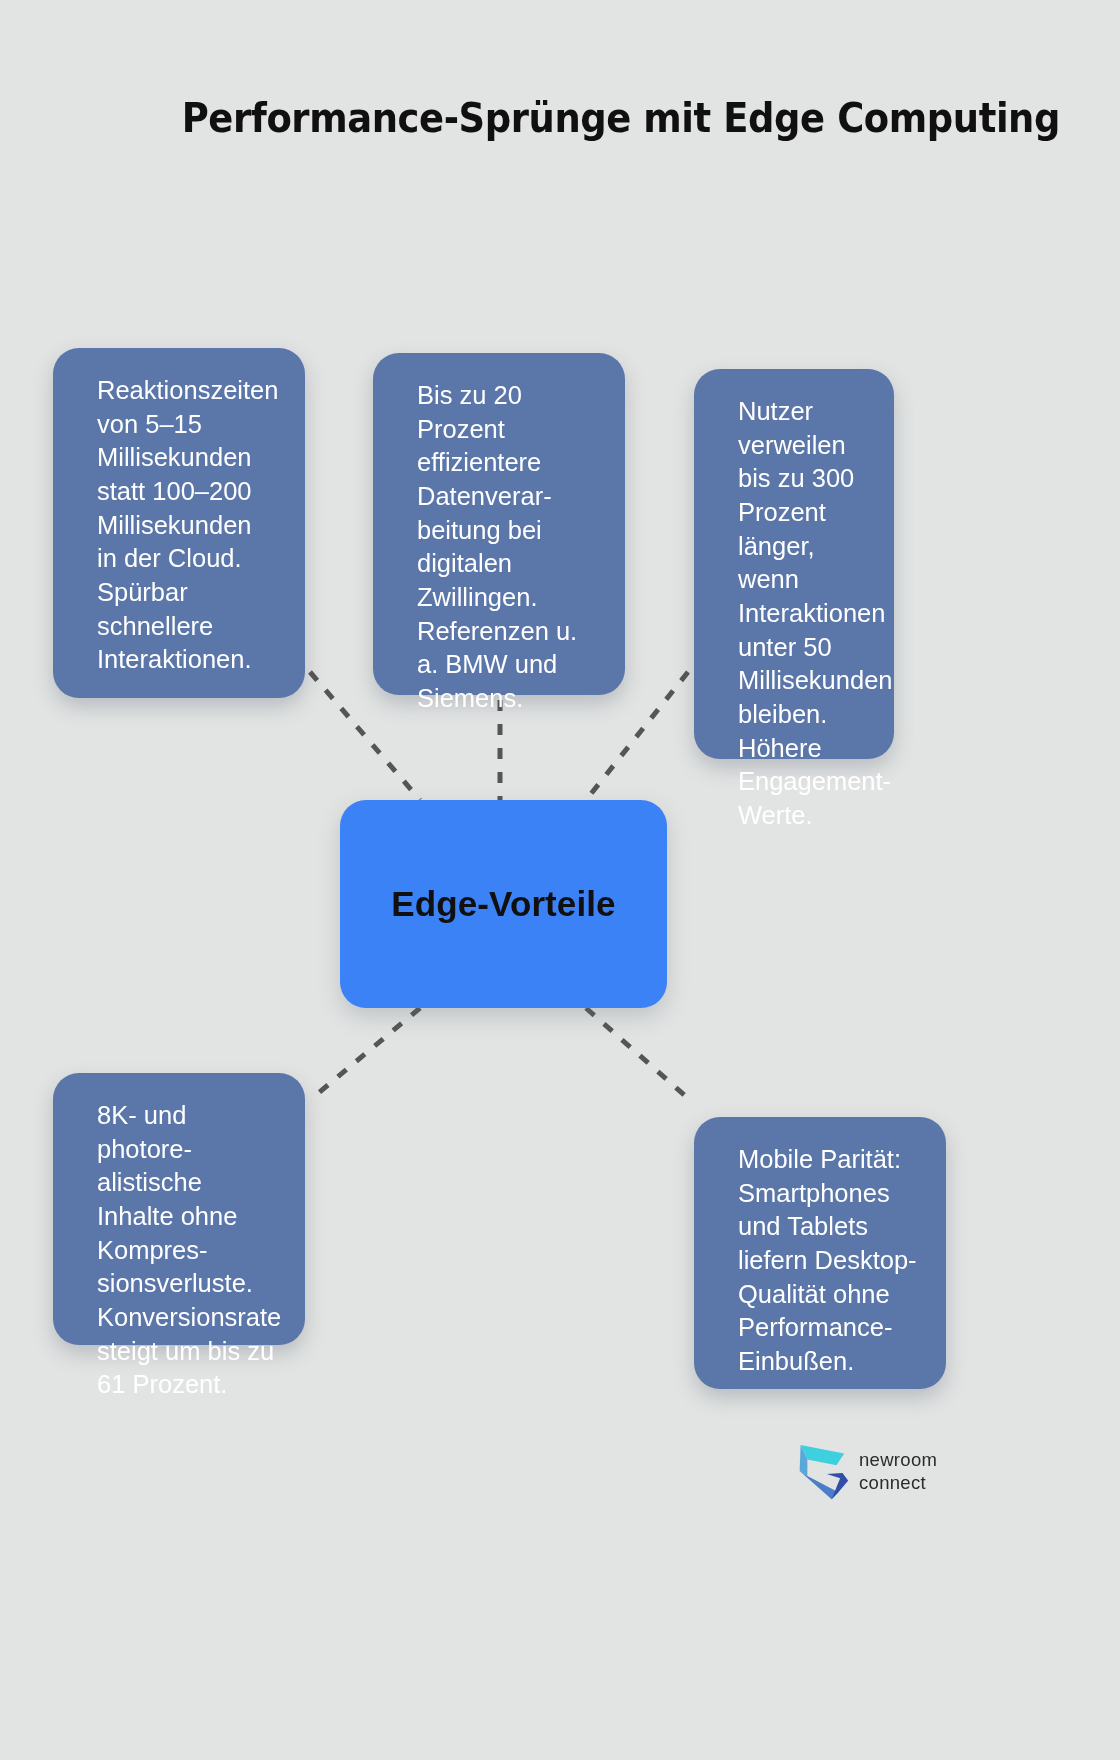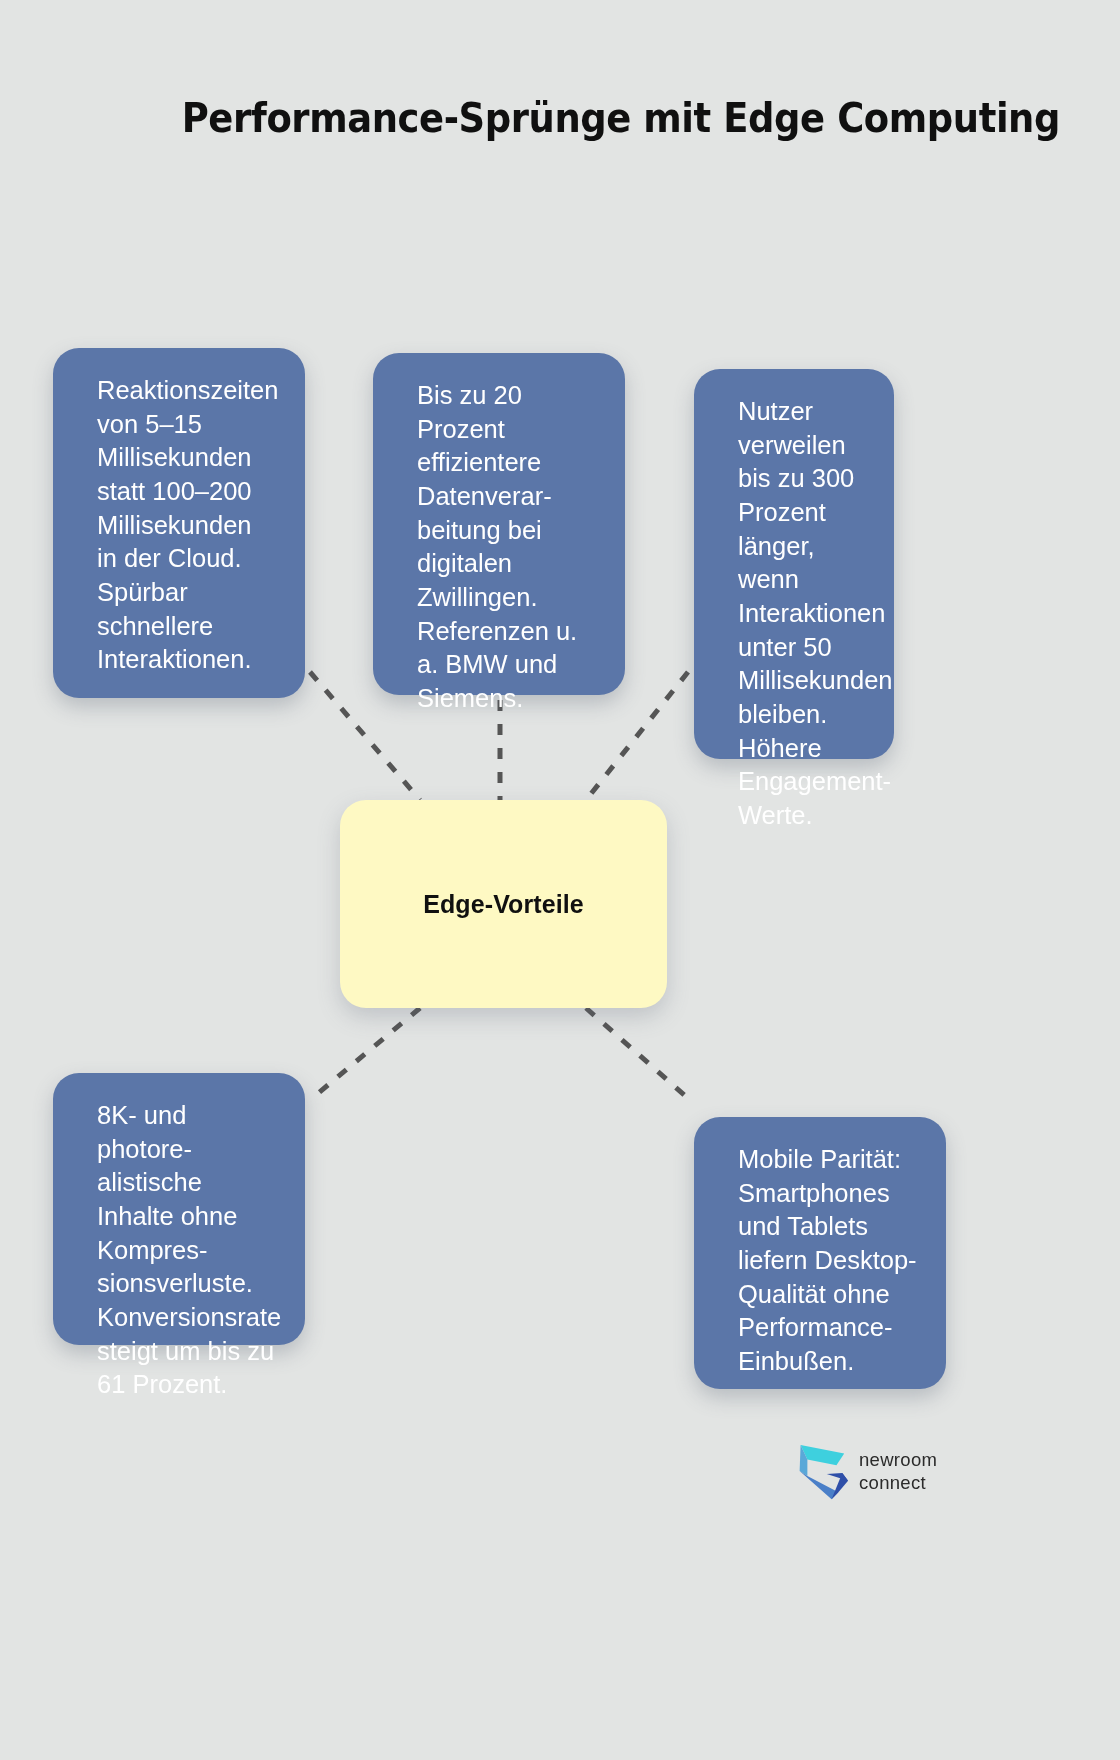--- a/index.html
+++ b/index.html
@@ -35,27 +35,27 @@
     border-radius:26px;
     color:#ffffff;
     font-size:25.5px;
     line-height:1.32;
     padding:26px 28px 22px 44px;
     box-shadow:0 9px 20px rgba(90,100,115,0.30);
     white-space:pre-line;
   }
   .center{
     position:absolute;
-    background:#fef9c3;
+    background:#3b82f6;
     border-radius:26px;
     box-shadow:0 9px 22px rgba(95,105,120,0.26);
     display:flex; align-items:center; justify-content:center;
     color:#101010;
     font-weight:700;
-    font-size:25px;
+    font-size:35px;
     letter-spacing:0.1px;
   }
 
   
   #card0{ left:53px;  top:348px;  width:252px; height:350px; }
   #card1{ left:373px; top:353px;  width:252px; height:342px; }
   #card2{ left:694px; top:353px;  width:200px; height:390px;margin-top:16px; }
   #card3{ left:53px;  top:1073px; width:252px; height:272px; }
   #card4{ left:694px; top:1073px; width:252px; height:272px;margin-top:44px; }
   #centerNode{ left:340px; top:800px; width:327px; height:208px; }

